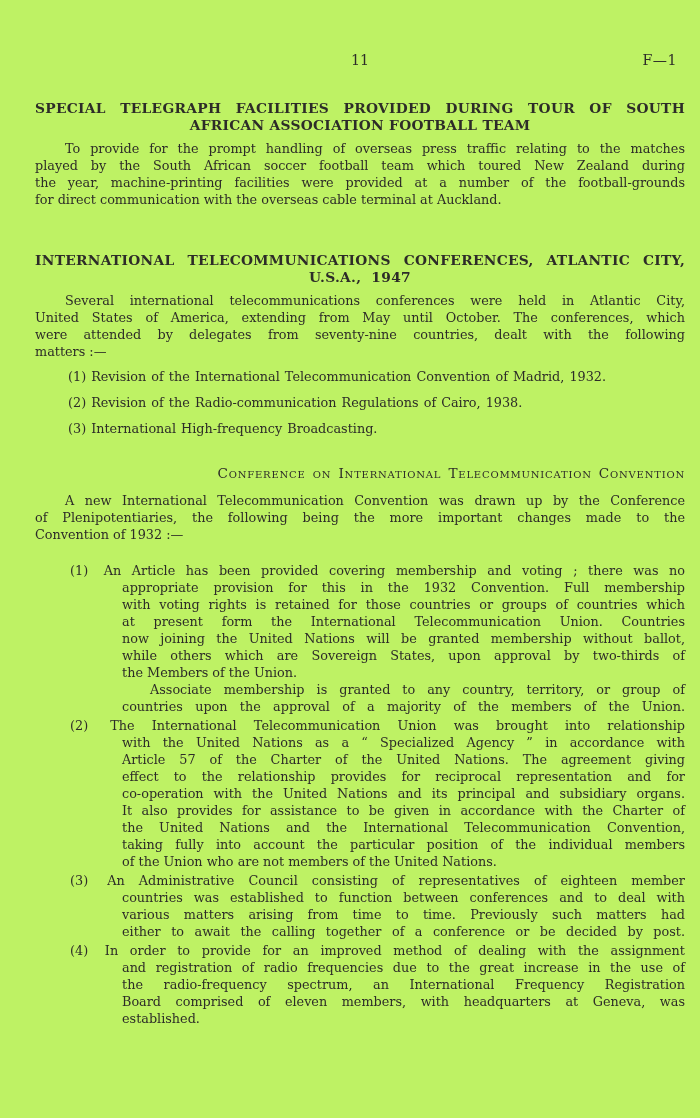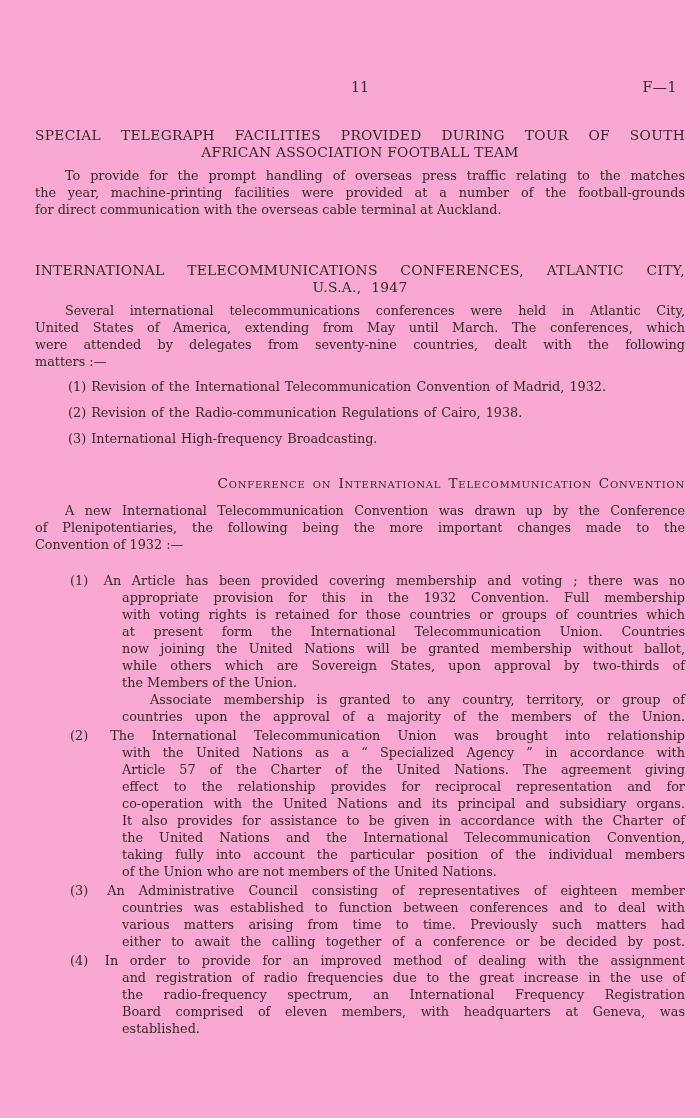--- a/index.html
+++ b/index.html
@@ -4,45 +4,45 @@
 <style>
   html, body { margin: 0; padding: 0; }
   body {
     width: 700px; height: 1118px;
     background: #e8e8e6;
     font-family: "DejaVu Serif", "Liberation Serif", serif;
   }
   .doc {
     position: relative;
     width: 700px; height: 1118px;
-    background: #f9a8d4;
+    background: #bef264;
     color: #2d2c28;
     font-size: 12.8px;
     box-sizing: border-box;
-    padding: 79px 15px 0 35px;
+    padding: 52px 15px 0 35px;
     overflow: hidden;
   }
   .ln { line-height: 17px; }
   .jl { text-align: justify; text-align-last: justify; }
   .ctr { text-align: left; text-align-last: center; }
   .ind  { text-indent: 30px; }   
   .ind2 { text-indent: 28px; }   
   .cap { font-size: 13.8px; letter-spacing: 0.3px; }
   .ws  { word-spacing: 5px; }
 
   .hdr {
     display: grid;
     grid-template-columns: 1fr auto 1fr;
     line-height: 17px;
     font-size: 14.2px;
   }
   .hdr .pgnum { justify-self: center; }
   .hdr .ref   { justify-self: end; margin-right: 8px; letter-spacing: 0.5px; }
 
-  .h1   { margin-top: 31px; }
+  .h1   { margin-top: 31px; font-weight: bold; }
   .h2sp { margin-top: 44px; }
   .para { margin-top: 6px; }
   .p3   { margin-top: 10px; }
 
   .list2 { margin-top: 8px; margin-left: 33px; }
   .list2 .li { line-height: 17px; margin-bottom: 9px; word-spacing: 1px; }
   .num { padding-right: 5px; }
 
   .h3 {
     margin-top: 28px;
@@ -68,31 +68,32 @@
     <span class="pgnum">11</span>
     <span class="ref">F—1</span>
   </div>
 
   <div class="h1">
     <div class="ln jl cap">SPECIAL TELEGRAPH FACILITIES PROVIDED DURING TOUR OF SOUTH</div>
     <div class="ln ctr cap">AFRICAN ASSOCIATION FOOTBALL TEAM</div>
   </div>
   <div class="para">
     <div class="ln jl ind">To provide for the prompt handling of overseas press traffic relating to the matches</div>
+    <div class="ln jl">played by the South African soccer football team which toured New Zealand during</div>
     <div class="ln jl">the year, machine-printing facilities were provided at a number of the football-grounds</div>
     <div class="ln">for direct communication with the overseas cable terminal at Auckland.</div>
   </div>
 
   <div class="h1 h2sp">
     <div class="ln jl cap">INTERNATIONAL TELECOMMUNICATIONS CONFERENCES, ATLANTIC CITY,</div>
     <div class="ln ctr cap ws">U.S.A., 1947</div>
   </div>
   <div class="para">
     <div class="ln jl ind">Several international telecommunications conferences were held in Atlantic City,</div>
-    <div class="ln jl">United States of America, extending from May until March. The conferences, which</div>
+    <div class="ln jl">United States of America, extending from May until October. The conferences, which</div>
     <div class="ln jl">were attended by delegates from seventy-nine countries, dealt with the following</div>
     <div class="ln">matters :—</div>
   </div>
   <div class="list2">
     <div class="li"><span class="num">(1)</span><span>Revision of the International Telecommunication Convention of Madrid, 1932.</span></div>
     <div class="li"><span class="num">(2)</span><span>Revision of the Radio-communication Regulations of Cairo, 1938.</span></div>
     <div class="li"><span class="num">(3)</span><span>International High-frequency Broadcasting.</span></div>
   </div>
 
   <div class="h3">Conference on International Telecommunication Convention</div>

